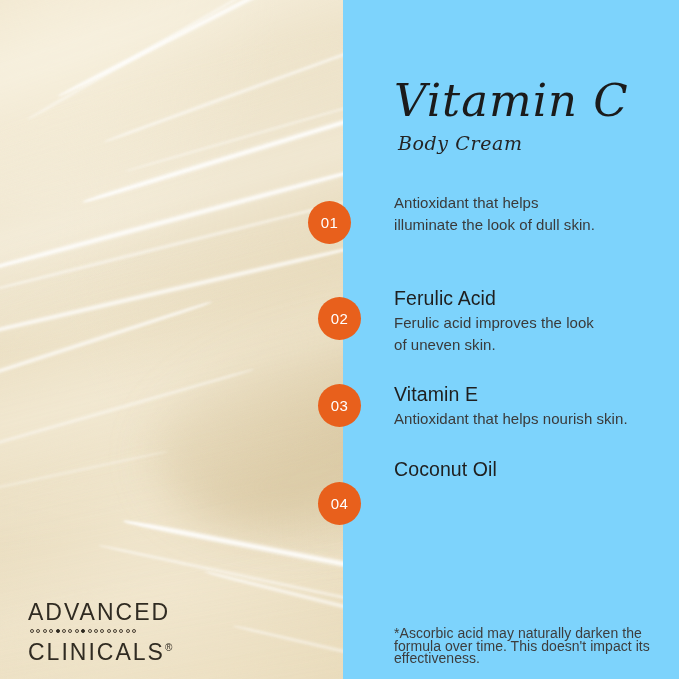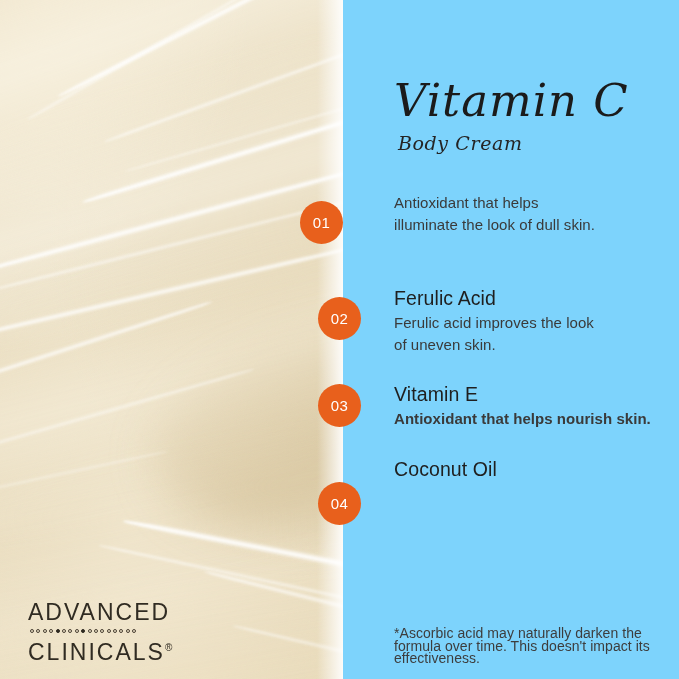--- a/index.html
+++ b/index.html
@@ -17,20 +17,21 @@
   }
 
   
   .photo-panel {
     position: absolute;
     left: 0; top: 0;
     width: 343px;
     height: 679px;
     overflow: hidden;
     background: #e7dabb;
+    padding-left: 40px;
   }
   .cream-base {
     position: absolute;
     inset: -10%;
     background:
       radial-gradient(ellipse 70% 50% at 20% 8%,  #efe4c9 0%, rgba(239,228,201,0) 70%),
       radial-gradient(ellipse 90% 60% at 85% 35%, #e3d4b2 0%, rgba(227,212,178,0) 72%),
       radial-gradient(ellipse 80% 55% at 40% 72%, #ece0c4 0%, rgba(236,224,196,0) 70%),
       radial-gradient(ellipse 95% 70% at 75% 95%, #ddcca6 0%, rgba(221,204,166,0) 75%),
       linear-gradient(165deg, #ece0c3 0%, #e8dbbd 38%, #e4d6b5 62%, #dfd0aa 100%);
@@ -303,31 +304,31 @@
     </div>
 
     <div class="benefit" style="top:286px">
       <div class="benefit-title"><span>Ferulic Acid</span></div>
       <p class="benefit-desc" style="white-space: pre-line;">Ferulic acid improves the look
 of uneven skin.</p>
     </div>
 
     <div class="benefit" style="top:382px">
       <div class="benefit-title"><span>Vitamin E</span></div>
-      <p class="benefit-desc" style="white-space: pre-line; font-weight: bold;">Antioxidant that helps nourish skin.</p>
+      <p class="benefit-desc" style="white-space: pre-line;">Antioxidant that helps nourish skin.</p>
     </div>
 
     <div class="benefit" style="top:457px">
       <div class="benefit-title"><span>Coconut Oil</span></div>
     </div>
 
     <div class="footnote">*Ascorbic acid may naturally darken the formula over time. This doesn't impact its effectiveness.</div>
   </div>
 
-  <div class="badge" style="left:300px; top:201px">
+  <div class="badge" style="left:308px; top:201px">
       <span>01</span>
     </div>
   <div class="badge" style="left:318px; top:297px">
       <span>02</span>
     </div>
   <div class="badge" style="left:318px; top:384px">
       <span>03</span>
     </div>
   <div class="badge" style="left:318px; top:482px">
       <span>04</span>

